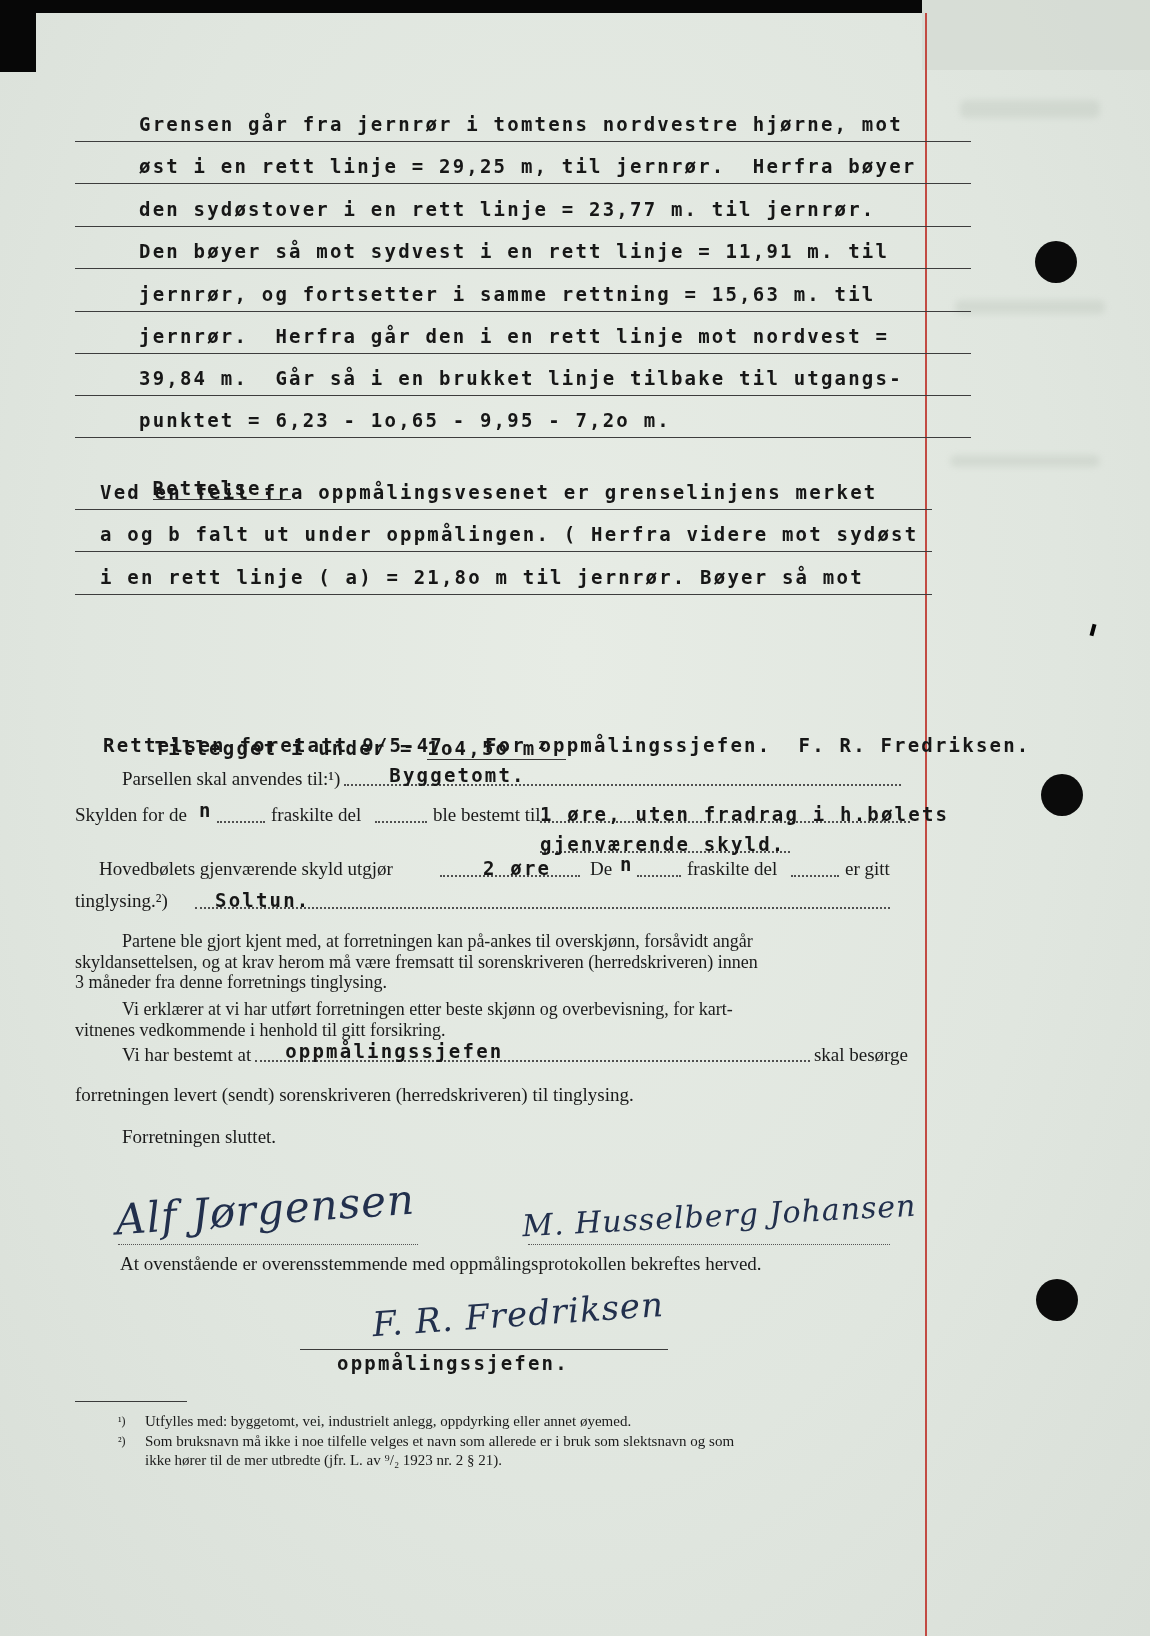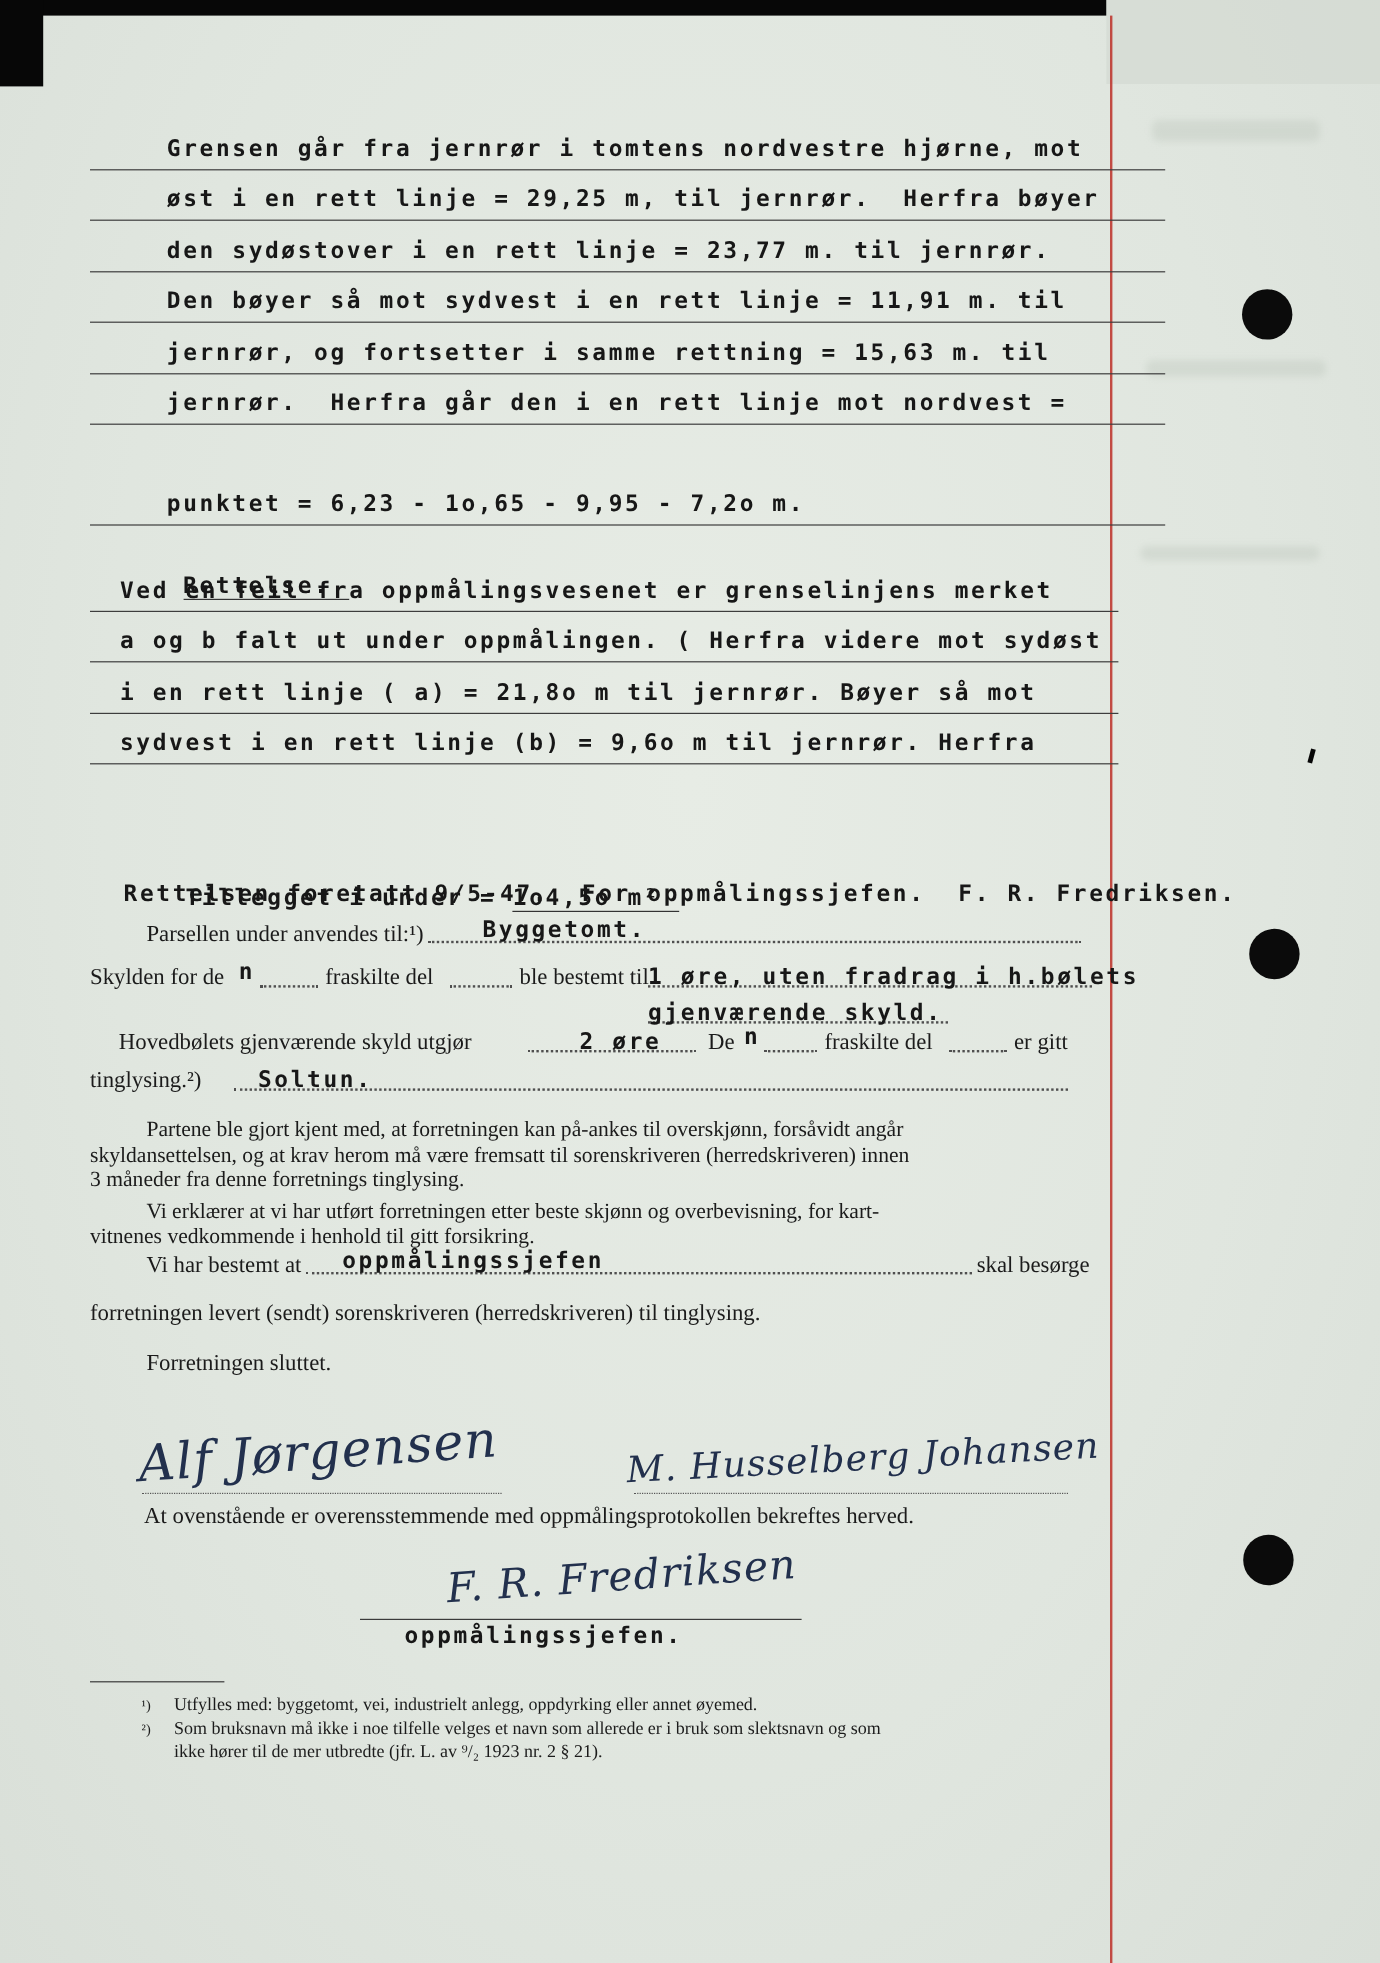--- a/index.html
+++ b/index.html
@@ -74,39 +74,39 @@
   <div class="deco smudge" style="left:955px; top:300px; width:150px; height:14px;"></div>
   <div class="deco smudge" style="left:950px; top:455px; width:150px; height:12px;"></div>
   <div class="deco band" style="left:1091px; top:624px; width:4px; height:12px; transform:rotate(15deg);"></div>
 
   <div class="tline ind-a typed" style="top:101px;">Grensen går fra jernrør i tomtens nordvestre hjørne, mot</div>
   <div class="tline ind-a typed" style="top:143px;">øst i en rett linje = 29,25 m, til jernrør.  Herfra bøyer</div>
   <div class="tline ind-a typed" style="top:186px;">den sydøstover i en rett linje = 23,77 m. til jernrør.</div>
   <div class="tline ind-a typed" style="top:228px;">Den bøyer så mot sydvest i en rett linje = 11,91 m. til</div>
   <div class="tline ind-a typed" style="top:271px;">jernrør, og fortsetter i samme rettning = 15,63 m. til</div>
   <div class="tline ind-a typed" style="top:313px;">jernrør.  Herfra går den i en rett linje mot nordvest =</div>
+  <div class="tline ind-a typed" style="top:355px;">39,84 m.  Går så i en brukket linje tilbake til utgangs-</div>
   <div class="tline ind-a typed" style="top:397px;">punktet = 6,23 - 1o,65 - 9,95 - 7,2o m.</div>
 
   <div class="tline noline typed" style="top:419px; left:98px; width:300px;">
     <span class="wordline">Rettelse.</span>
   </div>
 
   <div class="tline ind-b typed" style="top:469px;">Ved en feil fra oppmålingsvesenet er grenselinjens merket</div>
   <div class="tline ind-b typed" style="top:511px;">a og b falt ut under oppmålingen. ( Herfra videre mot sydøst</div>
   <div class="tline ind-b typed" style="top:554px;">i en rett linje ( a) = 21,8o m til jernrør. Bøyer så mot</div>
-  <div class="tline ind-b typed" style="top:596px;">sydvest i en rett linje (b) = 9,6o m til jernrør. Herfra</div>
 
   <div class="tline noline typed" style="top:679px; left:100px; width:700px;">
     <span>Tillegget i under = </span><span class="wordline">1o4,5o m²</span>
   </div>
 
   <div class="tline noline typed" style="top:722px; left:103px; width:980px;">Rettelsen foretatt 9/5-47.  For oppmålingssjefen.  F. R. Fredriksen.</div>
 
   <div class="flexrow" style="left:122px; top:760px; width:783px; height:32px;">
-    <span class="lbl">Parsellen under anvendes til:¹)</span>
+    <span class="lbl">Parsellen skal anvendes til:¹)</span>
     <span class="fill">
       <span class="tv typed">Byggetomt.</span>
     </span>
   </div>
 
   <div class="frow" style="top:798px;">
     <span class="lbl" style="left:0;">Skylden for de</span>
     <span class="tv typed" style="left:124px; bottom:7px;">n</span>
     <span class="dl" style="left:142px; width:48px;"></span>
     <span class="lbl" style="left:196px;">fraskilte del</span>

